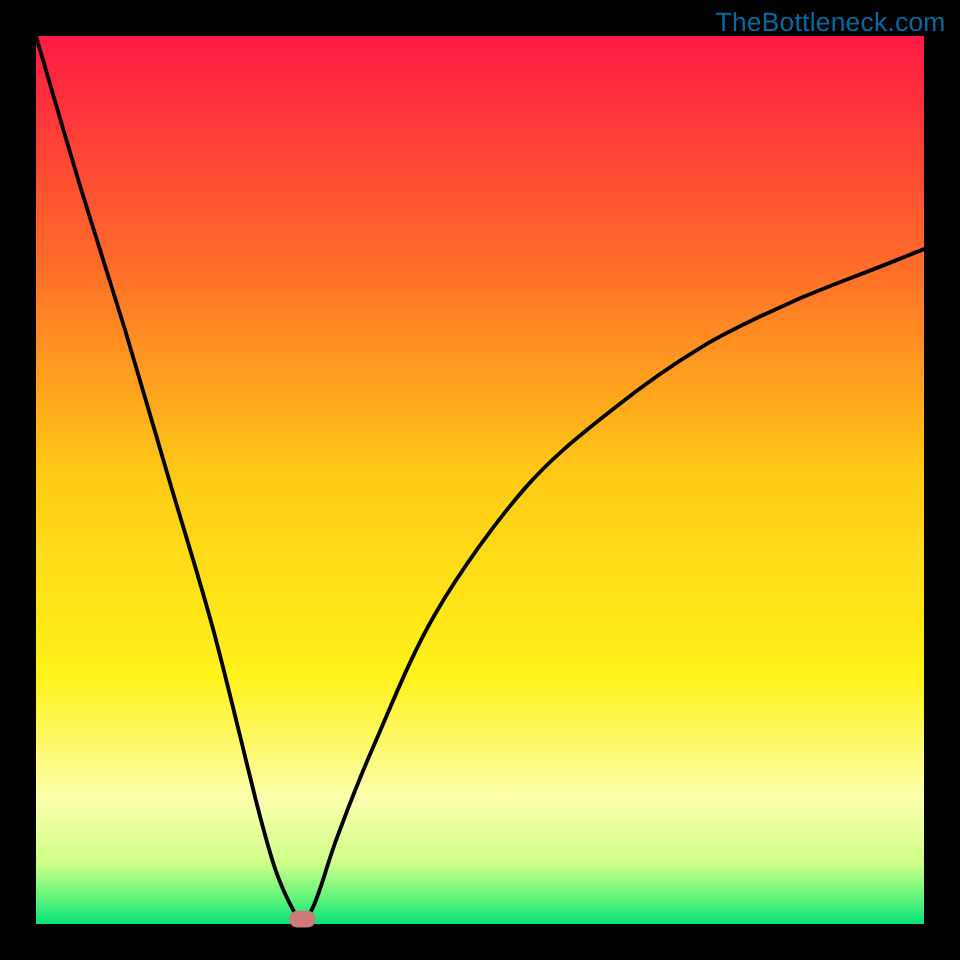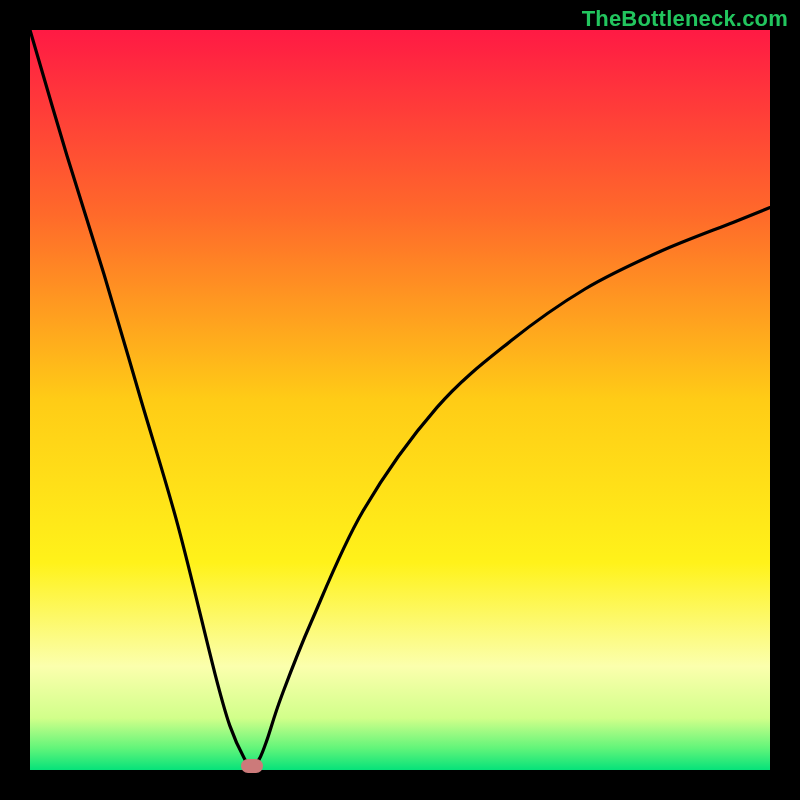--- a/index.html
+++ b/index.html
@@ -38,23 +38,23 @@
     width: 22px;
     height: 14px;
     background: #cc7a7a;
     border-radius: 7px;
     transform: translate(-50%, -50%);
   }
   .watermark {
     position: absolute;
     top: 6px;
     right: 12px;
-    color: #22c55e;
+    color: #0369a1;
     font-size: 22px;
-    font-weight: 700;
+    font-weight: 400;
     letter-spacing: 0.2px;
   }
 </style>
 </head>
 <body>
 
 <div class="watermark">TheBottleneck.com</div>
 
 <div class="frame">
 

